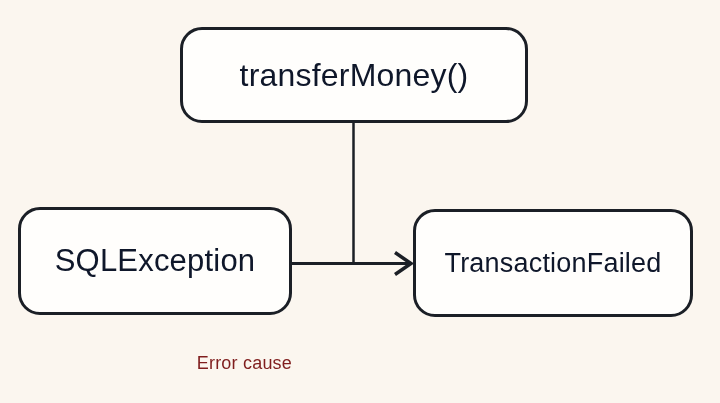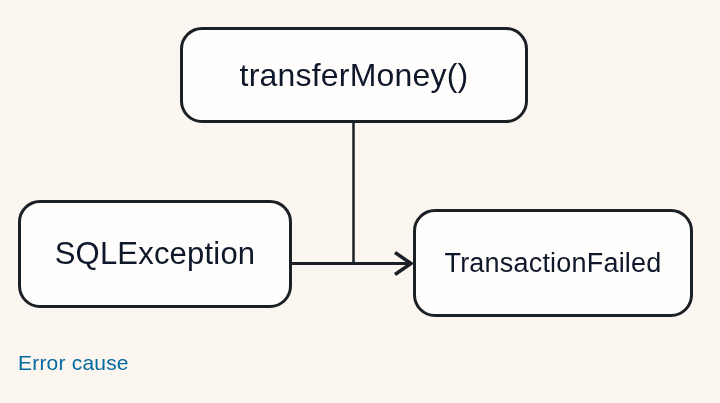--- a/index.html
+++ b/index.html
@@ -41,41 +41,41 @@
   }
   .node-method {
     left: 180px;
     top: 27px;
     width: 348px;
     height: 96px;
     font-size: 32px;
   }
   .node-cause {
     left: 18px;
-    top: 200px;
+    top: 207px;
     width: 274px;
     height: 108px;
     font-size: 31px;
   }
   .node-result {
     left: 413px;
     top: 209px;
     width: 280px;
     height: 108px;
     font-size: 27px;
     line-height: 34px;
   }
   .caption {
     position: absolute;
     top: 346px;
     height: 34px;
     line-height: 34px;
-    text-align: left;
-    color: #0369a1;
-    font-size: 21px;
+    text-align: right;
+    color: #7f1d1d;
+    font-size: 18px;
     font-weight: 500;
     z-index: 2;
     letter-spacing: 0.2px;
   }
   .caption-cause {
     left: 18px;
     width: 274px;
   }
   .caption-result {
     left: 413px;

